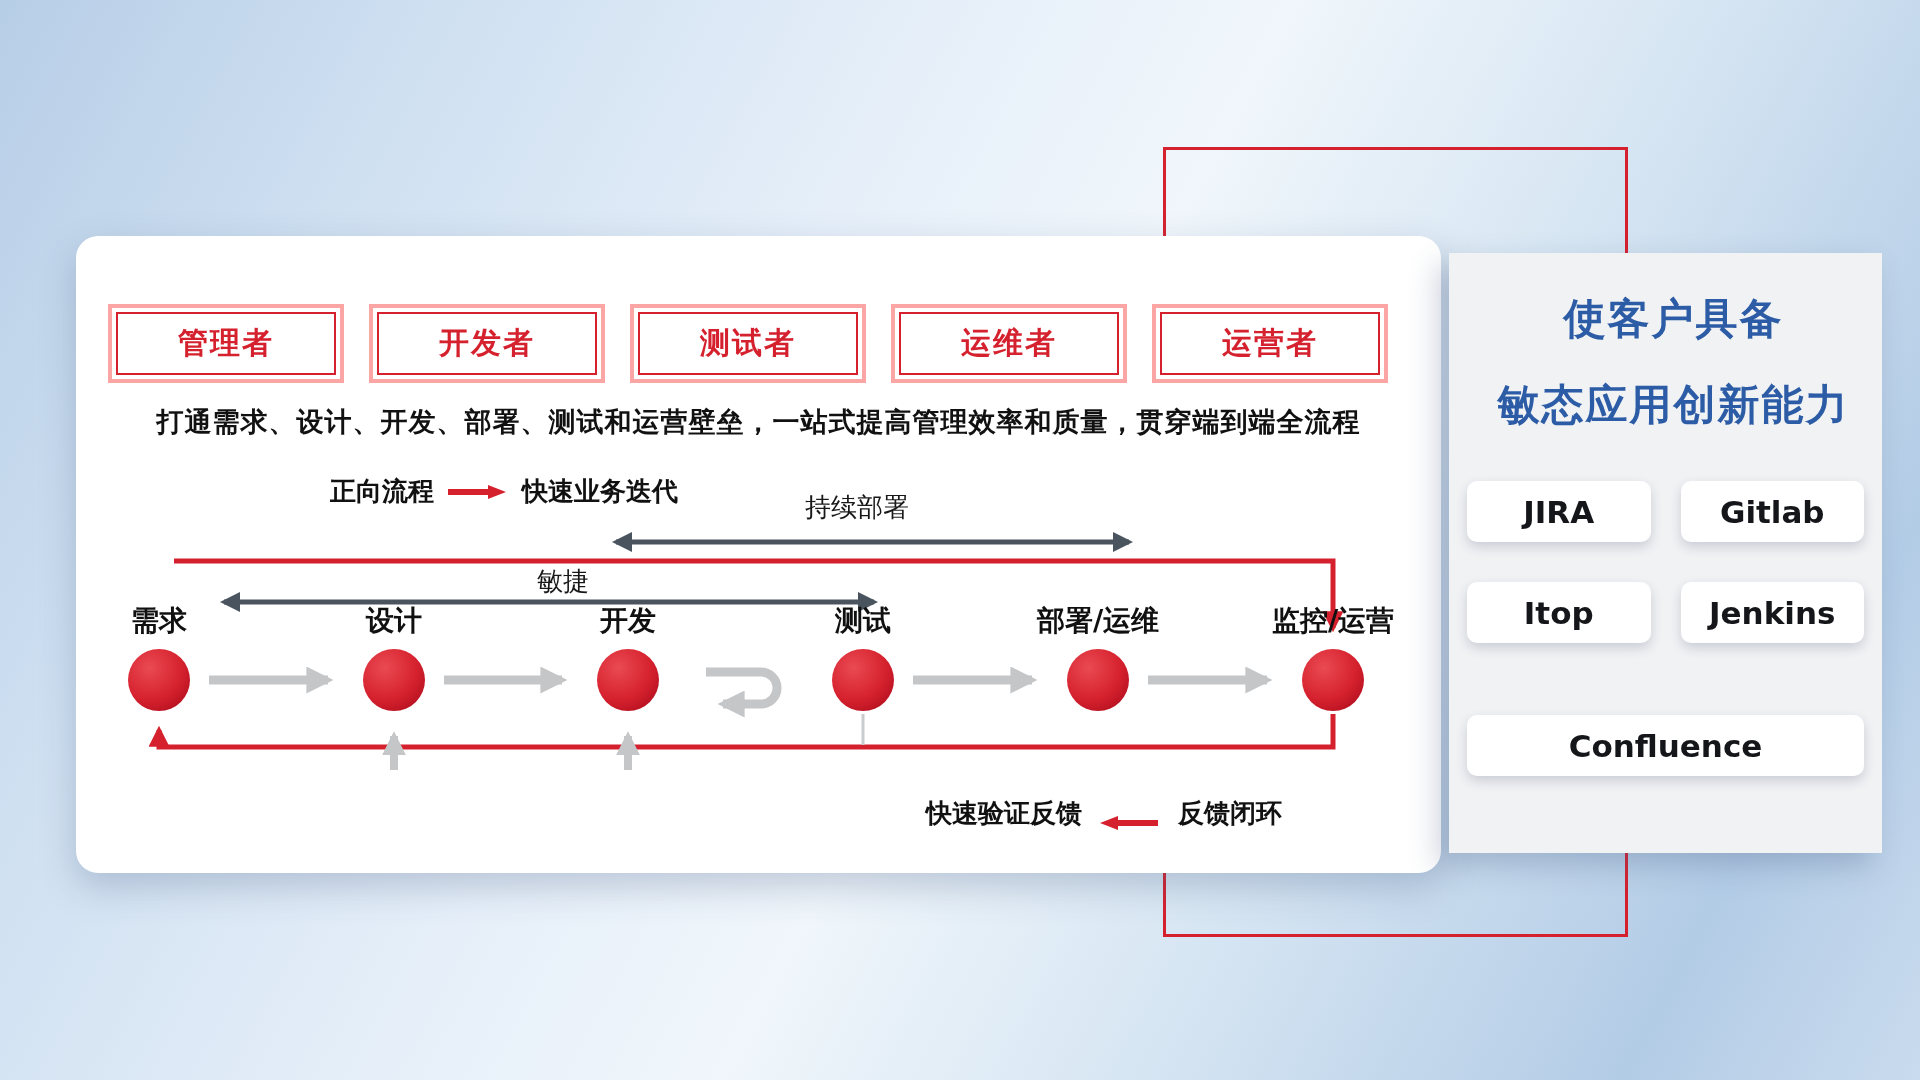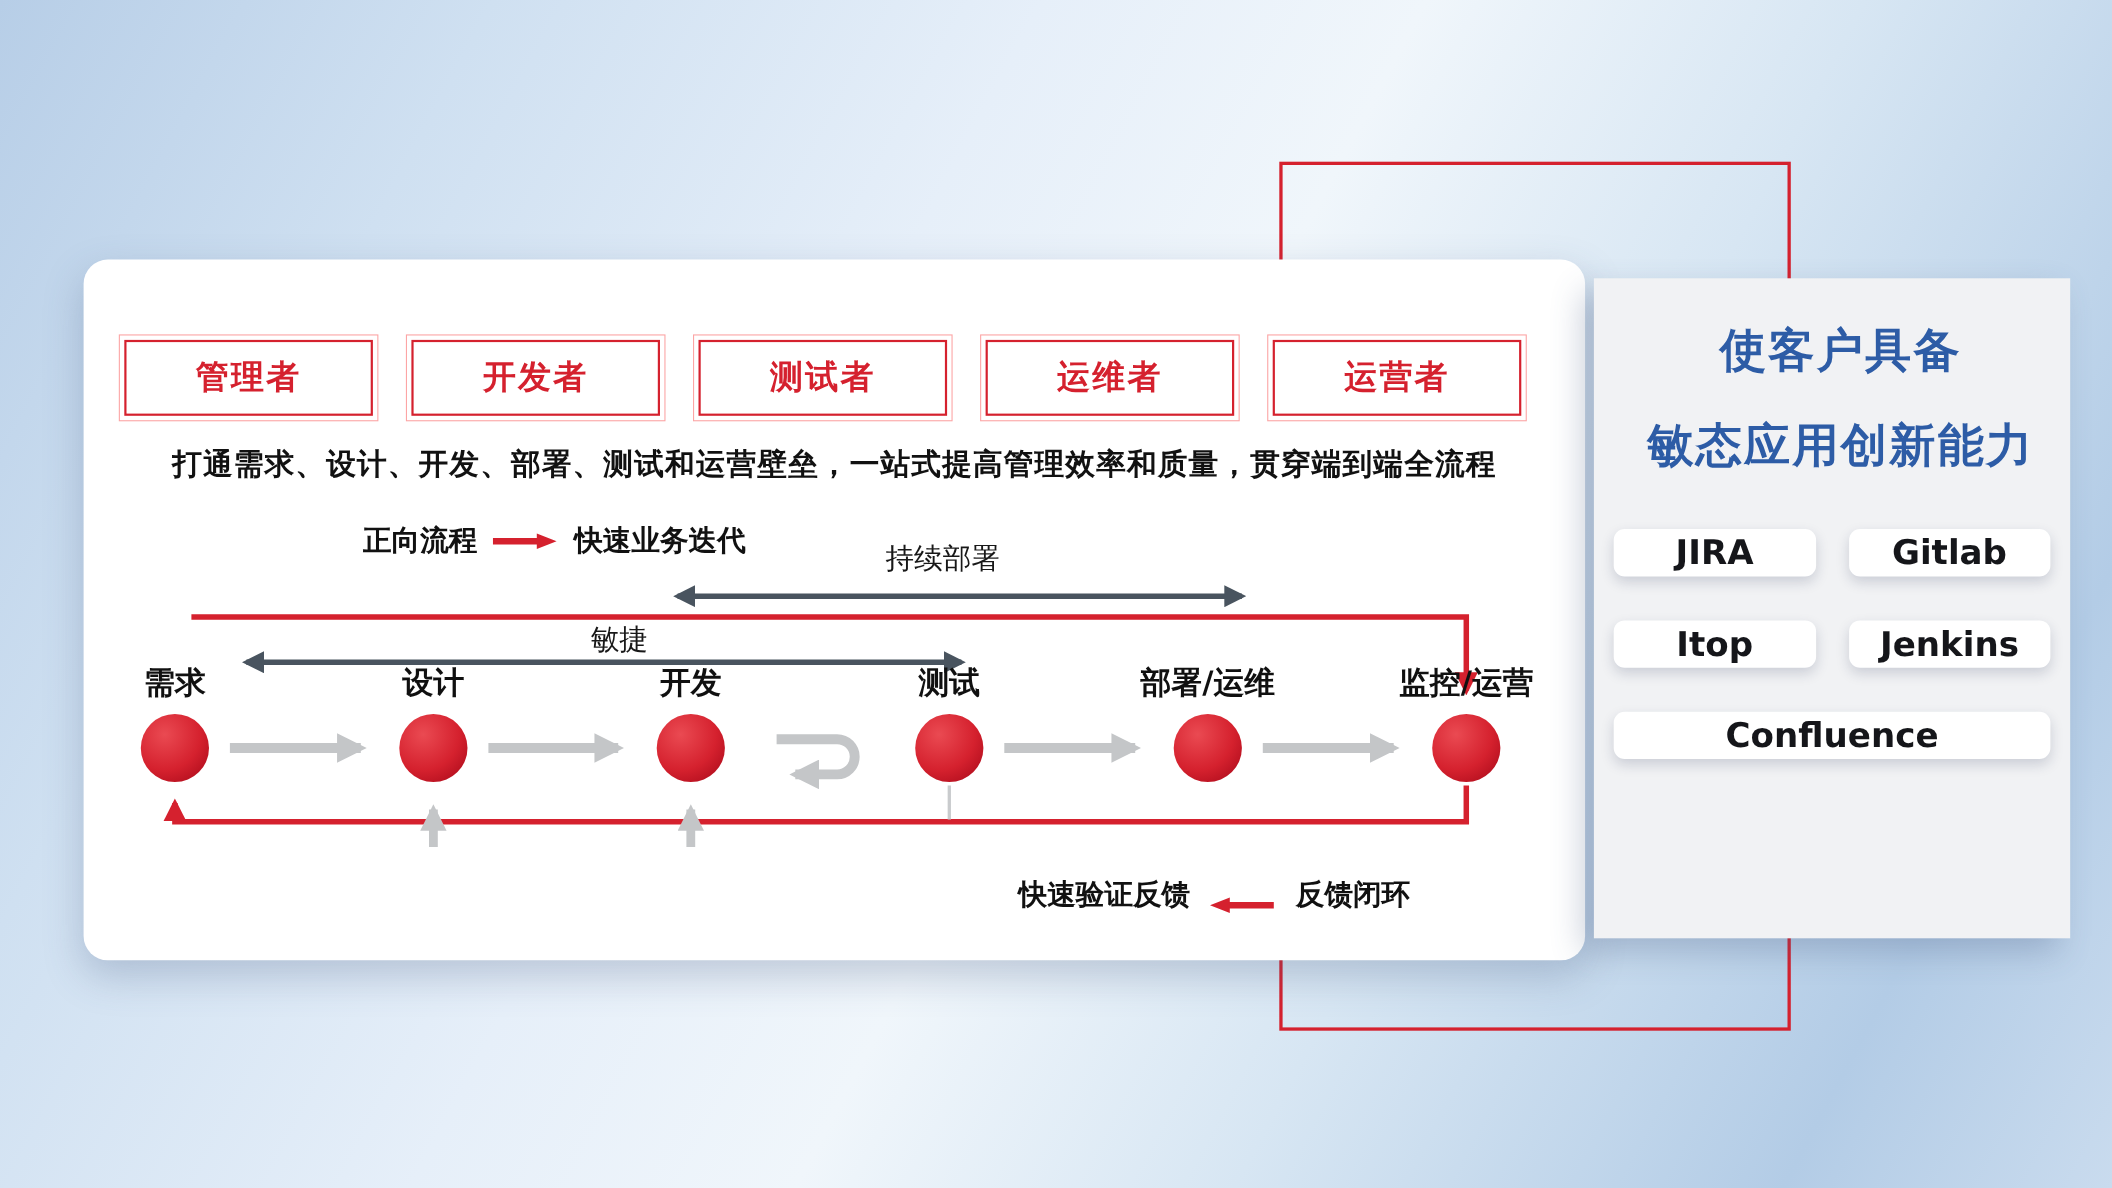--- a/index.html
+++ b/index.html
@@ -26,21 +26,21 @@
     background: #ffffff; border-radius: 22px; z-index: 2;
     box-shadow: 0 14px 36px rgba(70, 90, 130, 0.28);
   }
 
   
   .roles-row {
     position: absolute; left: 32px; top: 68px; width: 1280px; height: 79px;
     display: flex; gap: 25px;
   }
   .role-box {
-    flex: 1; border: 1px solid #fca5a5; padding: 4px; box-sizing: border-box;
+    flex: 1; border: 4px solid #fca5a5; padding: 4px; box-sizing: border-box;
     background: #fff;
   }
   .role-box-inner {
     height: 100%; border: 2px solid #d5212e; box-sizing: border-box;
     display: flex; align-items: center; justify-content: center;
     color: #d5212e; font-size: 30px; font-weight: bold; letter-spacing: 2px;
   }
 
   .description {
     position: absolute; left: 0; right: 0; top: 168px; text-align: center;
@@ -78,26 +78,26 @@
     position: absolute; left: 0; right: 0; text-align: center;
     color: #2d5ca6; font-size: 42px; font-weight: bold; letter-spacing: 2px; padding-left: 16px;
   }
   .panel-title-1 { top: 38px; }
   .panel-title-2 { top: 124px; }
   .tools-grid {
     position: absolute; left: 18px; right: 18px; top: 228px;
     display: grid; grid-template-columns: 1fr 1fr; column-gap: 30px; row-gap: 40px;
   }
   .tool-chip {
-    height: 43px; background: #ffffff; border-radius: 10px;
+    height: 61px; background: #ffffff; border-radius: 10px;
     display: flex; align-items: center; justify-content: center;
     font-size: 31px; font-weight: bold; color: #15161a;
     box-shadow: 0 5px 12px rgba(30, 40, 80, 0.18);
   }
-  .tool-wide { grid-column: 1 / -1; }
+  .tool-wide { grid-column: 1 / -1; margin-top: 32px; }
 </style>
 </head>
 <body>
 
 <div class="stage">
 
   <div class="red-outline"></div>
 
   <div class="card">
 

